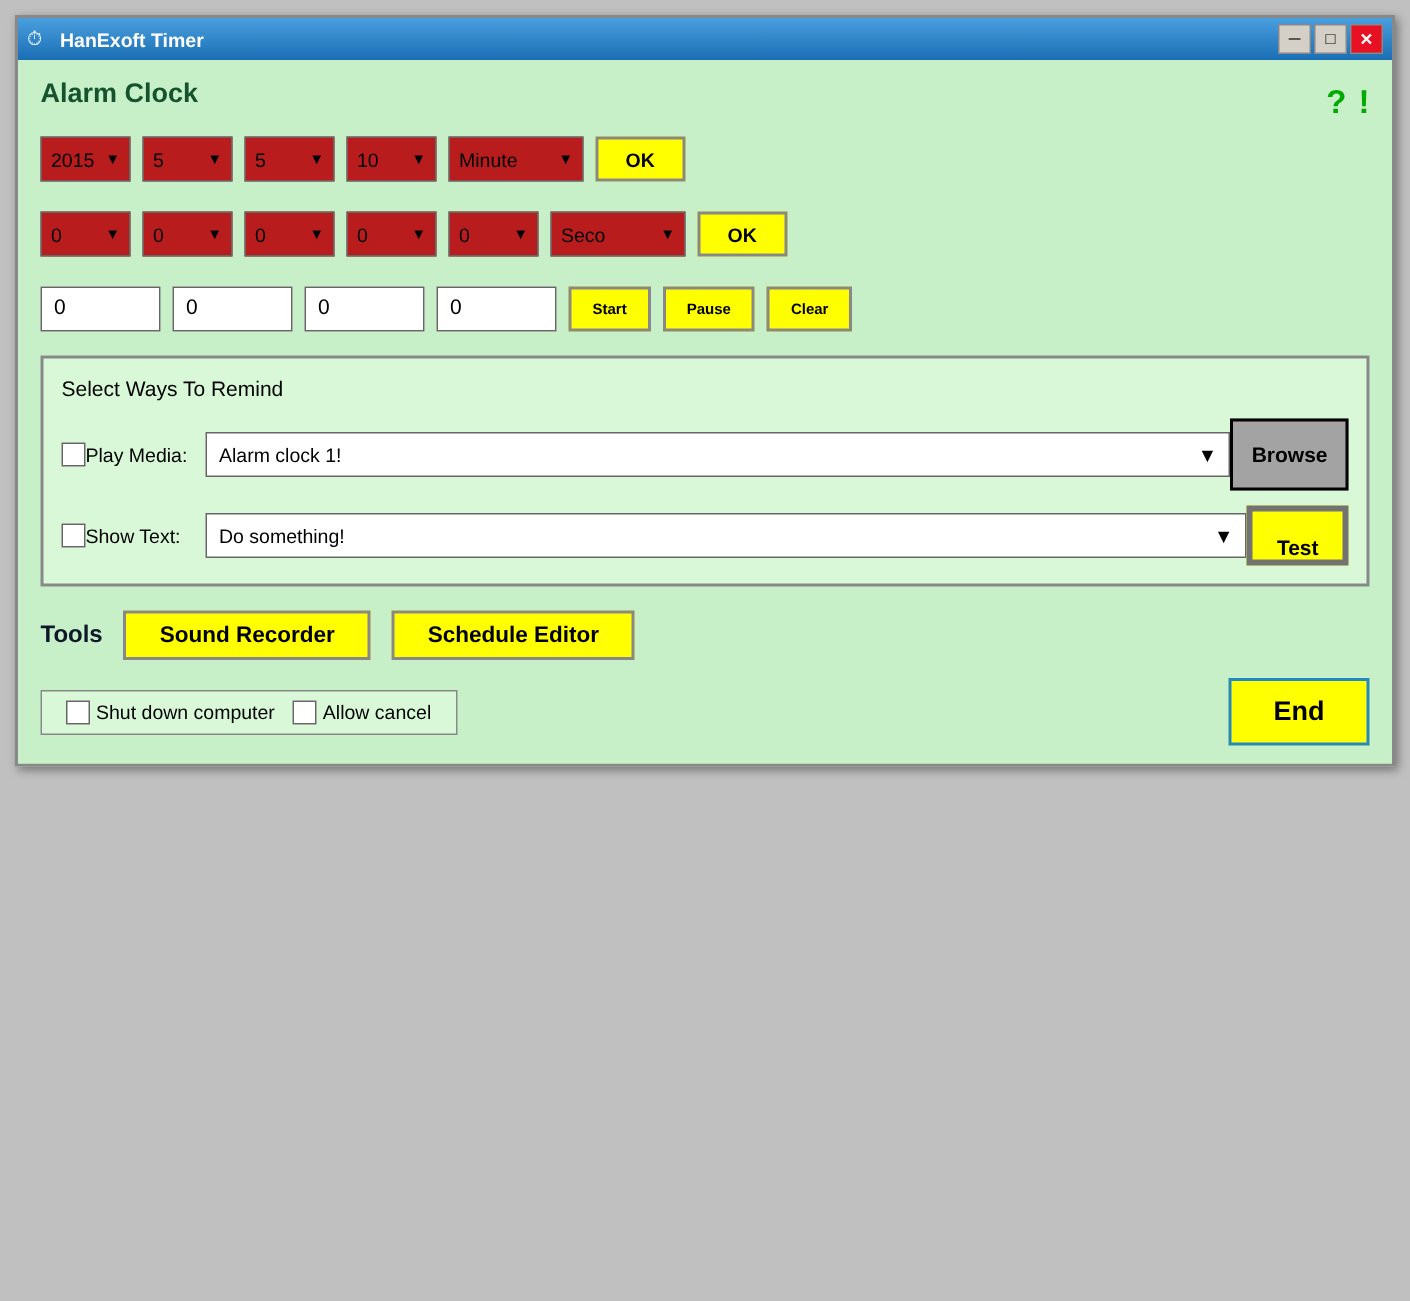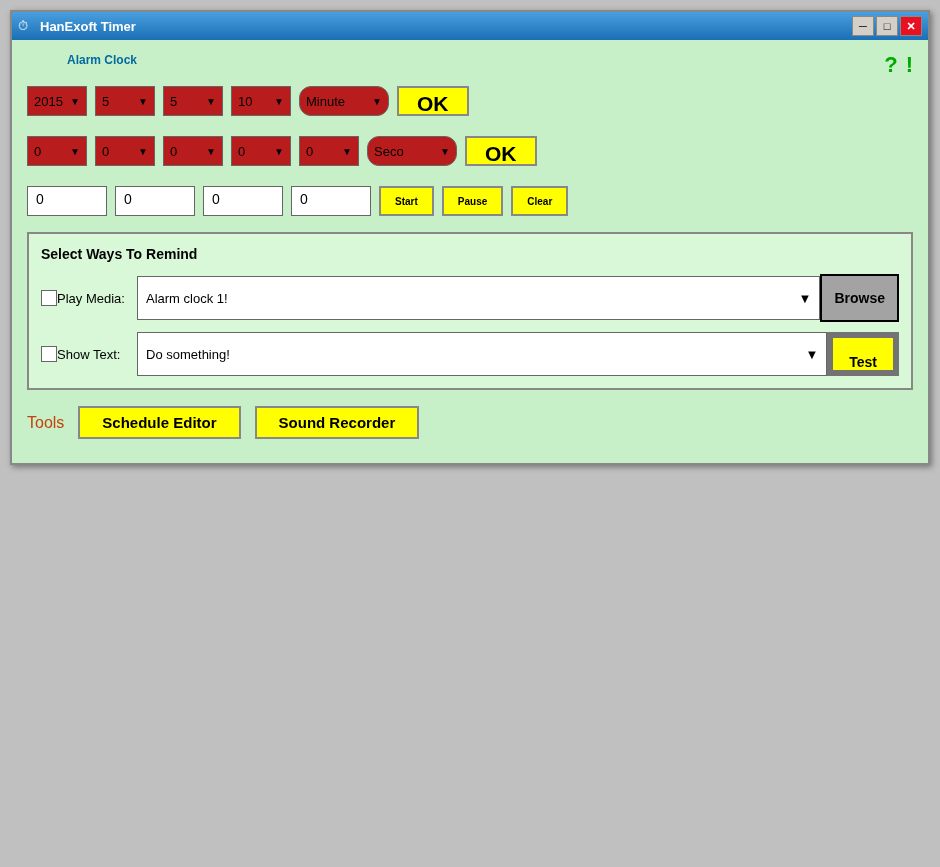--- a/index.html
+++ b/index.html
@@ -68,25 +68,24 @@
     .title-btn.minimize { background: #d4d0c8; }
     .title-btn.maximize { background: #d4d0c8; }
     .title-btn.close { background: #e81123; color: white; }
 
     .content {
       padding: 12px 15px;
       background: #c8f0c8;
     }
 
     .section-title {
-      color: #0369a1;
-      font-size: 12px;
+      color: #14532d;
+      font-size: 18px;
       font-weight: bold;
       margin-bottom: 10px;
-      margin-left: 40px;
     }
 
     .help-icon-q {
       color: #00aa00;
       font-size: 22px;
       font-weight: bold;
       cursor: pointer;
     }
 
     .help-icon-excl {
@@ -122,28 +121,27 @@
       height: 30px;
     }
 
     .dropdown-arrow {
       margin-left: 4px;
       font-size: 10px;
     }
 
     .dropdown-wide {
       min-width: 90px;
-      border-radius: 12px;
     }
 
     .btn-ok {
       background: yellow;
       border: 2px solid #888;
       padding: 4px 18px;
-      font-size: 21px;
+      font-size: 13px;
       font-weight: bold;
       cursor: pointer;
       height: 30px;
     }
 
     .countdown-controls {
       display: flex;
       align-items: center;
       gap: 8px;
       margin-bottom: 20px;
@@ -177,21 +175,21 @@
 
     .remind-box {
       border: 2px solid #888;
       background: #d8f8d8;
       padding: 12px;
       margin-bottom: 16px;
     }
 
     .remind-title {
       font-size: 14px;
-      font-weight: bold;
+      font-weight: normal;
       margin-bottom: 12px;
     }
 
     .remind-row {
       display: flex;
       align-items: center;
       gap: 0;
       margin-bottom: 10px;
     }
 
@@ -216,54 +214,54 @@
 
     .remind-dropdown {
       border: 1px solid #666;
       background: white;
       padding: 4px 8px;
       flex: 1;
       display: flex;
       align-items: center;
       justify-content: space-between;
       cursor: pointer;
-      height: 44px;
+      height: 30px;
     }
 
     .btn-browse {
       background: #a3a3a3;
       border: 2px solid #000000;
       padding: 4px 12px;
       font-size: 14px;
       font-weight: bold;
       cursor: pointer;
       height: 48px;
     }
 
     .btn-test {
       background: yellow;
-      border: 6px solid #737373;
+      border: 4px solid #737373;
       padding: 16px 16px;
       font-size: 14px;
       font-weight: bold;
       cursor: pointer;
       height: 16px;
     }
 
     .tools-row {
       display: flex;
       align-items: center;
       gap: 14px;
       margin-bottom: 12px;
     }
 
     .tools-label {
-      color: #c2410c;
+      color: #0f172a;
       font-size: 16px;
-      font-weight: normal;
+      font-weight: bold;
     }
 
     .btn-tool {
       background: yellow;
       border: 2px solid #888;
       padding: 6px 22px;
       font-size: 15px;
       font-weight: bold;
       cursor: pointer;
     }
@@ -414,19 +412,32 @@
         <div class="remind-dropdown">
           <span>Do something!</span>
           <span>▼</span>
         </div>
         <button class="btn-test">Test</button>
       </div>
     </div>
 
     <div class="tools-row">
       <span class="tools-label">Tools</span>
+      <button class="btn-tool">Sound Recorder</button>
       <button class="btn-tool">Schedule Editor</button>
-      <button class="btn-tool">Sound Recorder</button>
-    </div>
-
+    </div>
+
+    <div class="bottom-row">
+      <div class="checkboxes-row">
+        <div class="check-item">
+          <div class="checkbox"></div>
+          <span>Shut down computer</span>
+        </div>
+        <div class="check-item">
+          <div class="checkbox"></div>
+          <span>Allow cancel</span>
+        </div>
+      </div>
+      <button class="btn-end">End</button>
+    </div>
 
   </div>
 </div>
 
 </body></html>

